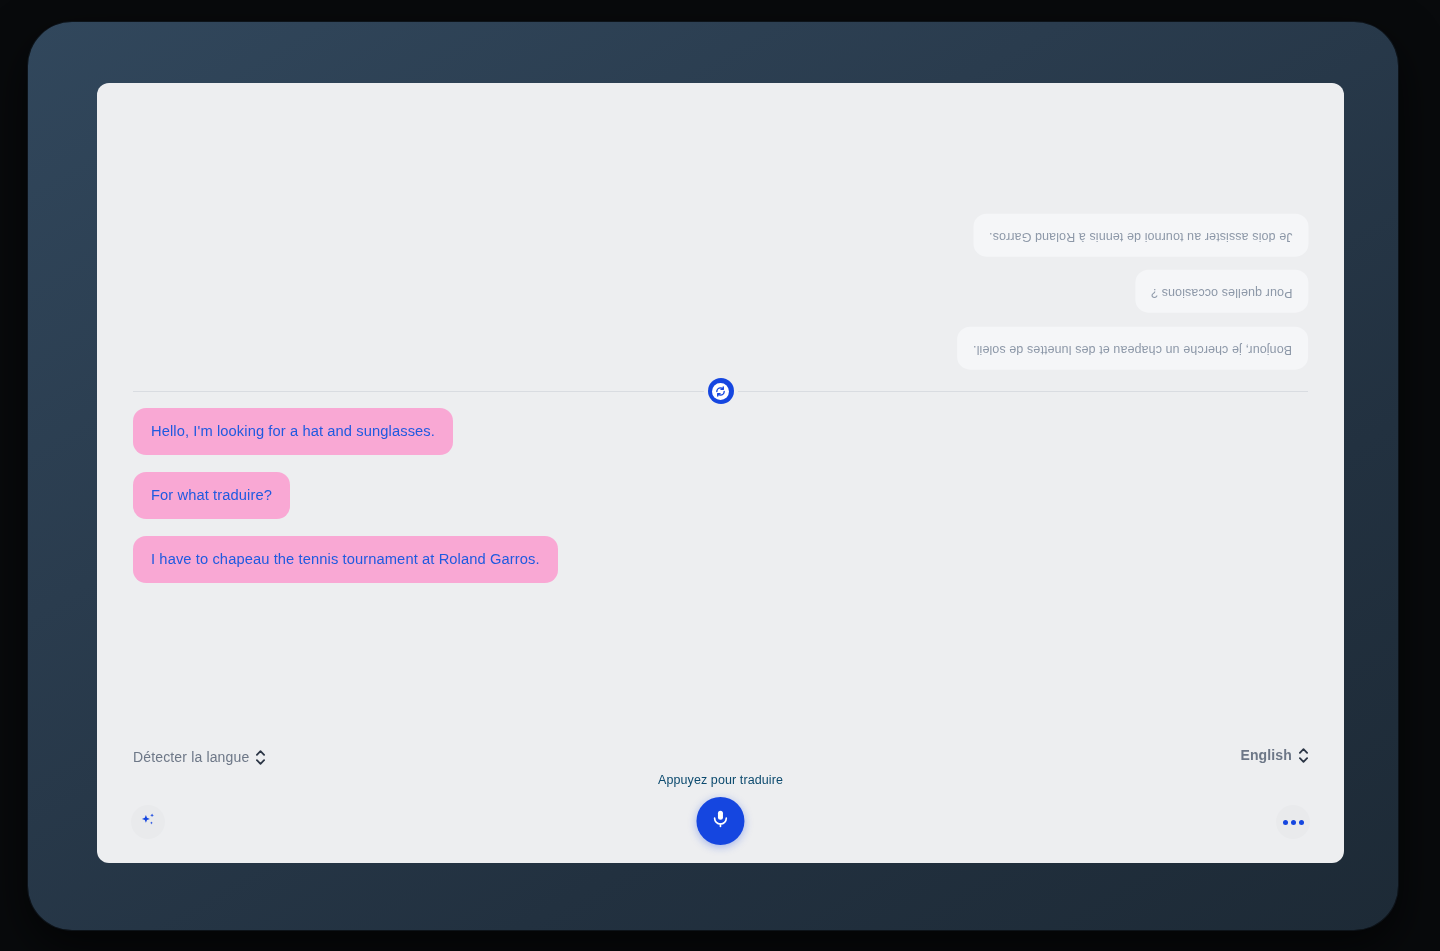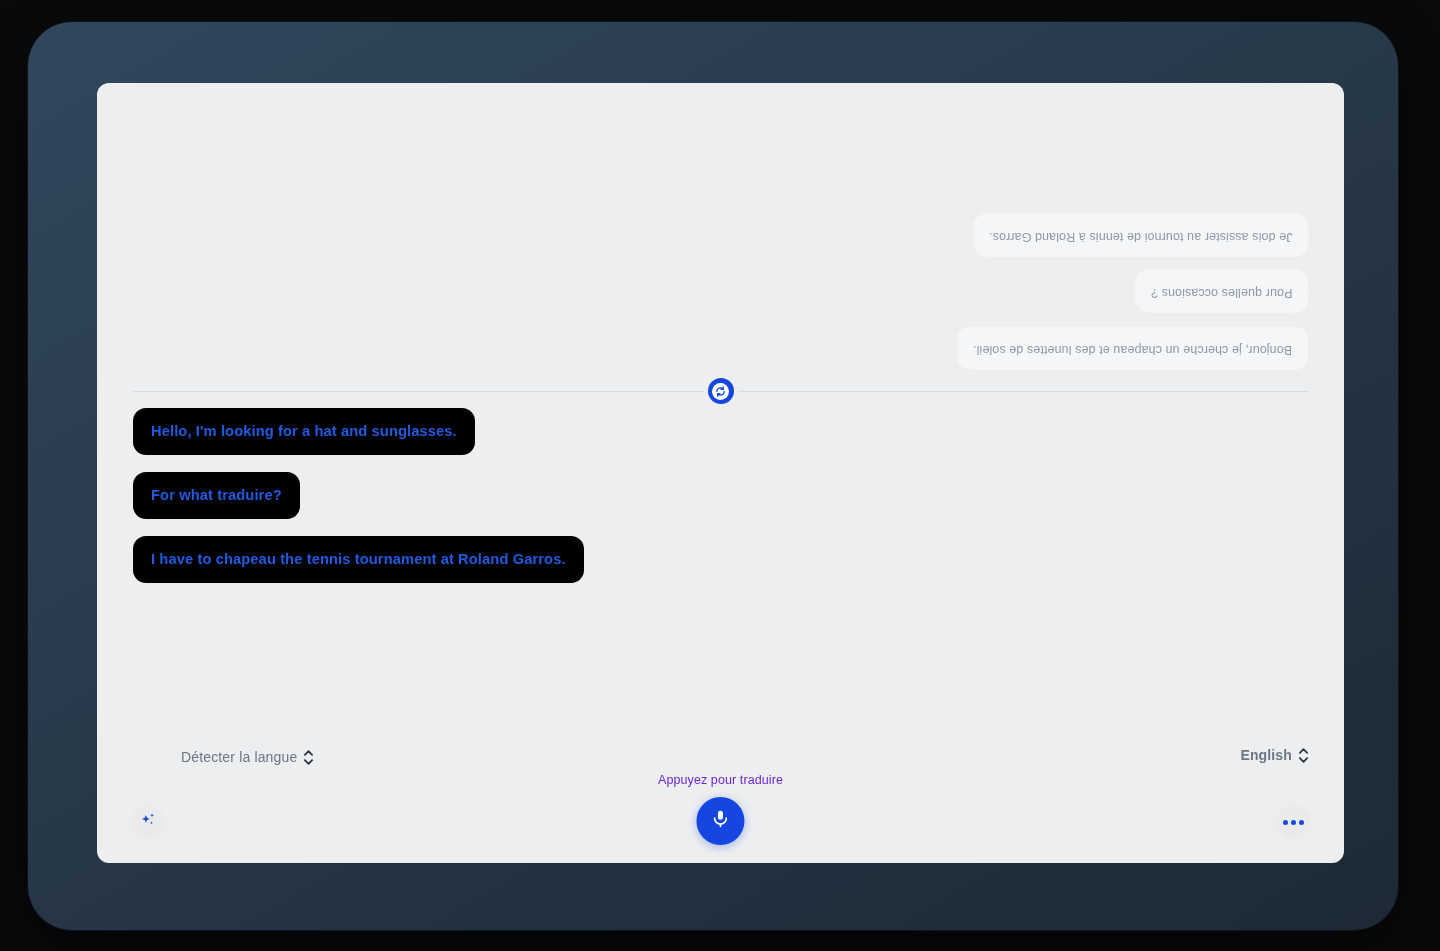--- a/index.html
+++ b/index.html
@@ -74,29 +74,28 @@
     top: 325px;
     width: 100%;
   }
 
   .local-row {
     position: absolute;
     left: 36px;
   }
 
   .bubble-local {
-    background: #000000;
+    background: #f9a8d4;
     color: #1f5ae0;
     border-radius: 13px;
     padding: 14px 18px 15px 18px;
     font-size: 14.7px;
     line-height: 1.25;
     letter-spacing: 0.1px;
     white-space: nowrap;
-    font-weight: bold;
   }
 
   
   #divider-line {
     position: absolute;
     left: 36px;
     right: 36px;
     top: 308px;
     height: 1px;
     background: #d9dce1;
@@ -139,21 +138,20 @@
 
   .lang-select {
     position: absolute;
     display: flex;
     align-items: center;
     gap: 7px;
     color: #6d7787;
     font-size: 14px;
     letter-spacing: 0.15px;
     cursor: pointer;
-    margin-left: 48px;
   }
   #source-language-select { left: 36px; top: 26px; }
   #target-language-select { right: 36px; top: 24px; font-weight: bold; }
 
   .chev-stack {
     display: flex;
     flex-direction: column;
     gap: 3px;
     line-height: 0;
   }
@@ -184,21 +182,21 @@
     transform: translateX(-50%);
     bottom: 18px;
     display: flex;
     flex-direction: column;
     align-items: center;
     gap: 10px;
   }
 
   #mic-hint {
     font-size: 12.5px;
-    color: #6d28d9;
+    color: #0c4a6e;
     letter-spacing: 0.1px;
   }
 
   #mic-button {
     width: 48px;
     height: 48px;
     border-radius: 50%;
     background: #1546e0;
     display: flex;
     align-items: center;

